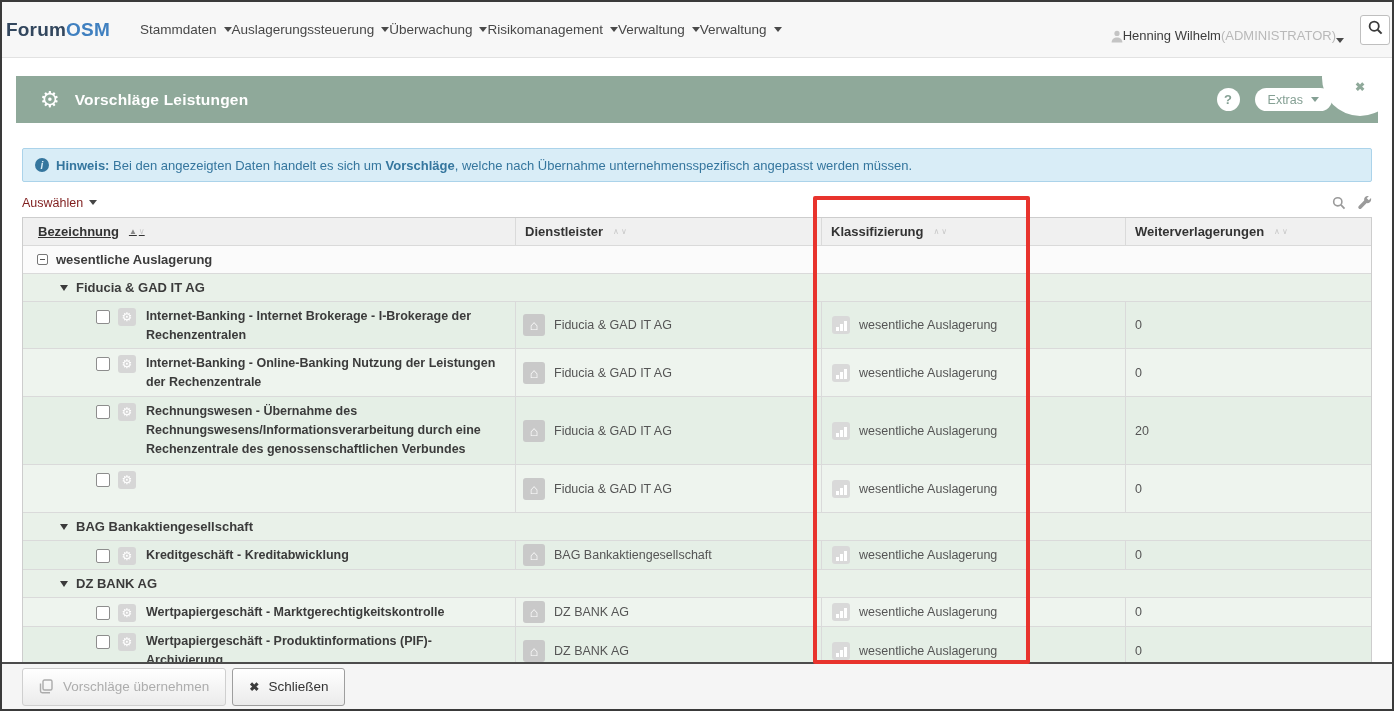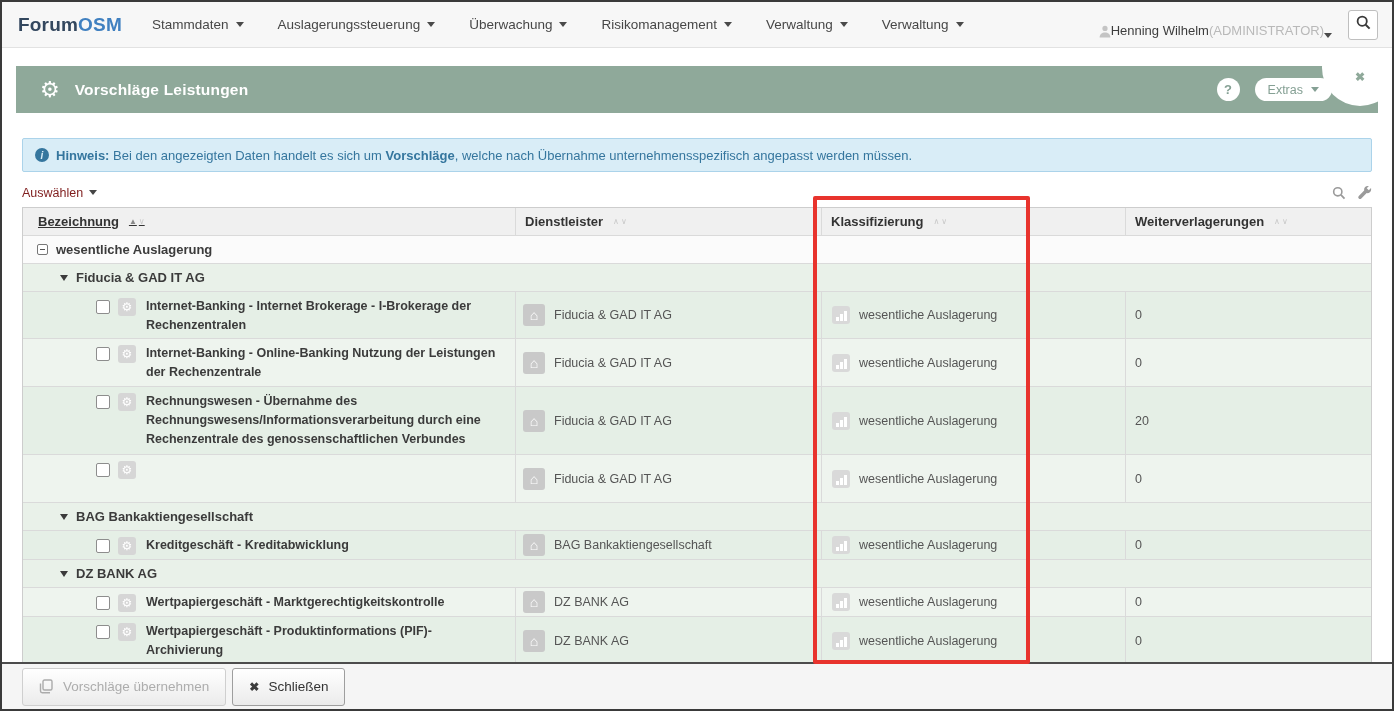--- a/index.html
+++ b/index.html
@@ -1,25 +1,25 @@
 <!DOCTYPE html>
 <html><head>
 <meta charset="utf-8">
 <style>
   * { margin:0; padding:0; box-sizing:border-box; }
   html,body { width:1394px; height:711px; }
   body { font-family:"Liberation Sans", sans-serif; background:#fff; }
   .page { position:relative; width:1394px; height:711px; border:2px solid #3a3a3a; background:#fff; overflow:hidden; }
 
   
-  .topnav { height:46px; background:#f7f7f7; border-bottom:1px solid #e2e2e2; display:flex; align-items:center; padding:0 12px; }
+  .topnav { height:56px; background:#f7f7f7; border-bottom:1px solid #e2e2e2; display:flex; align-items:center; padding:0 0; }
   .logo { font-size:19px; font-weight:bold; margin-left:4px; letter-spacing:0.2px; cursor:pointer; }
   .logo .p1 { color:#33475e; }
   .logo .p2 { color:#4080c0; }
-  .navmenu { display:flex; margin-left:30px; gap:34px; }
+  .navmenu { display:flex; margin-left:30px; }
   .nav-item { display:flex; align-items:center; gap:7px; font-size:13.5px; color:#474747; cursor:pointer; }
   .caret { width:0; height:0; border-left:4px solid transparent; border-right:4px solid transparent; border-top:5px solid #4a4a4a; display:inline-block; }
   .nav-spacer { flex:1; }
   .userbox { display:flex; align-items:flex-end; font-size:13px; cursor:pointer;margin-top:12px; }
   .user-icon svg { display:block; }
   .user-name { color:#3d3d3d; }
   .user-role { color:#b9b9b9; }
   .topsearch { width:30px; height:30px; margin-left:16px; margin-right:2px; border:1px solid #bfbfbf; border-radius:3px; background:#fff; display:flex; align-items:center; justify-content:center; cursor:pointer; }
 
   

